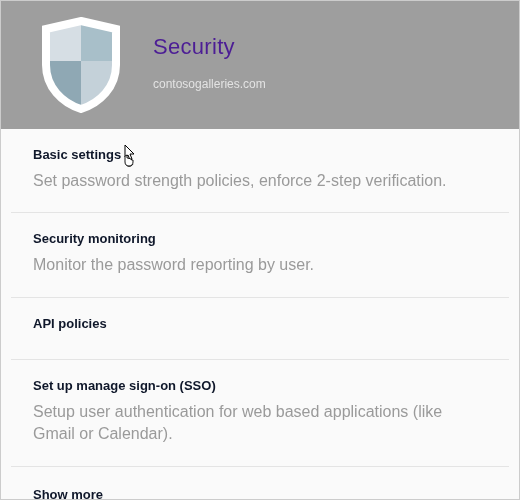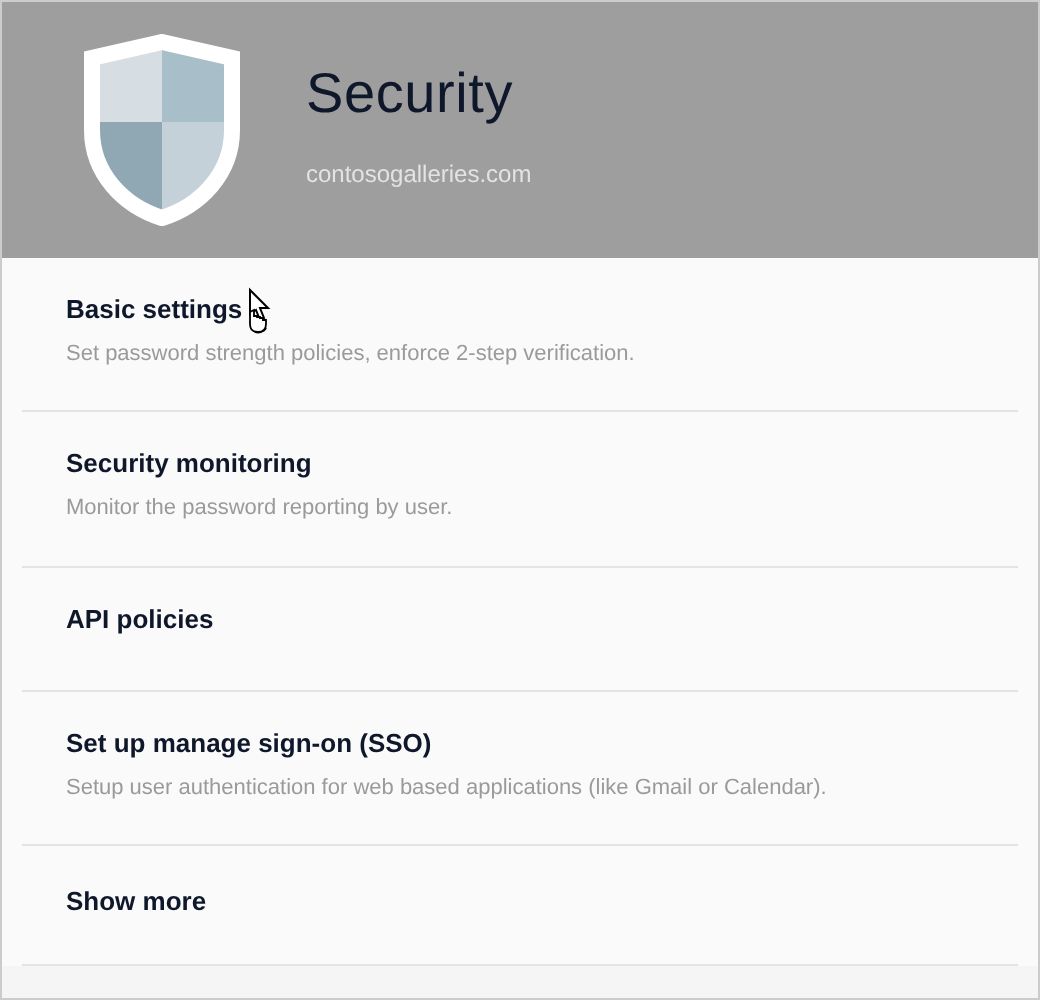--- a/index.html
+++ b/index.html
@@ -27,22 +27,22 @@
       height: 96px;
       display: flex;
       align-items: center;
       justify-content: center;
     }
     .header-text {
       margin-left: 30px;
       margin-top: -6px;
     }
     .header-title {
-      color: #0f172a;
-      font-size: 28px;
+      color: #4c1d95;
+      font-size: 22px;
       font-weight: 300;
       letter-spacing: 0.3px;
     }
     .header-subtitle {
       color: #e3e3e3;
       font-size: 12px;
       margin-top: 17px;
       font-weight: 300;
     }
     .content {
@@ -60,21 +60,21 @@
       padding: 20px 22px 16px 22px;
     }
     .item-title {
       color: #0f172a;
       font-size: 13px;
       font-weight: 600;
       margin-bottom: 8px;
     }
     .item-desc {
       color: #9a9a9a;
-      font-size: 11px;
+      font-size: 16px;
       line-height: 1.4;
       font-weight: 400;
     }
     .cursor {
       position: absolute;
       left: 108px;
       top: 14px;
       pointer-events: none;
     }
   </style>

